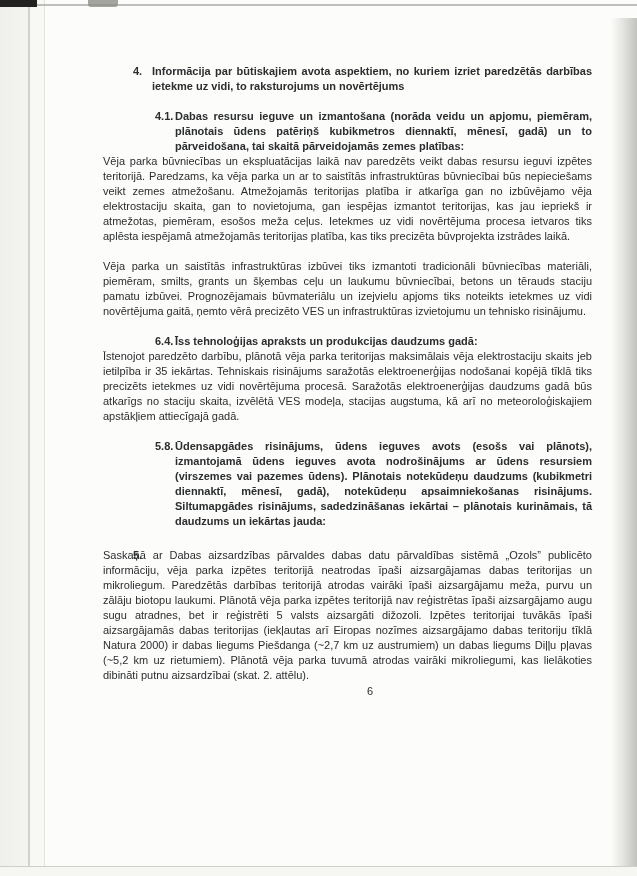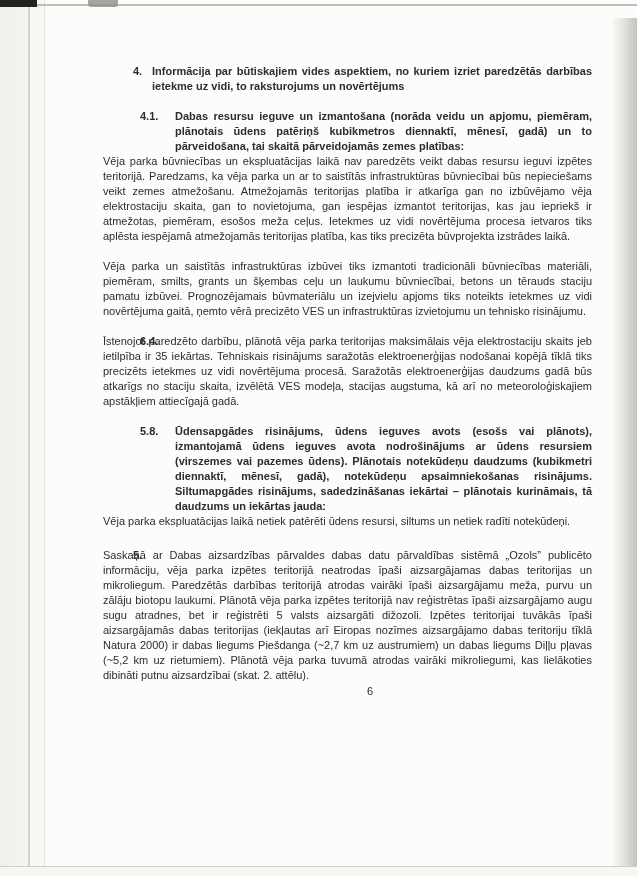--- a/index.html
+++ b/index.html
@@ -65,21 +65,21 @@
   }
   .sec{margin:0;}
   .heading{
     font-weight:bold;
     position:relative;
     text-align:justify;
   }
   .lvl1 .heading{padding-left:49px;}
   .lvl1 .num{position:absolute;left:30px;top:0;}
   .lvl2 .heading{padding-left:72px;}
-  .lvl2 .num{position:absolute;left:37px;top:0;}
+  .lvl2 .num{position:absolute;left:52px;top:0;}
   .para{margin:0;text-align:justify;}
   .gap-after{margin-bottom:15px;}
   .gap-before-body{margin-top:19px;}
   .page-num{
     text-align:center;
     margin-top:1px;
     padding-left:45px;
   }
 </style>
 </head>
@@ -96,49 +96,49 @@
   <div class="mark-top-smudge"></div>
   <div class="edge-right-shadow"></div>
   <div class="edge-bottom-line"></div>
   <div class="edge-bottom-strip"></div>
 
   <div class="doc">
 
     <div class="sec lvl1 gap-after">
       <div class="heading">
         <span class="num">4.</span>
-        <span>Informācija par būtiskajiem vides aspektiem, no kuriem izriet paredzētās darbības ietekme uz vidi, to raksturojums un novērtējums</span>
+        <span>Informācija par būtiskajiem avota aspektiem, no kuriem izriet paredzētās darbības ietekme uz vidi, to raksturojums un novērtējums</span>
       </div>
     </div>
 
     <div class="sec lvl2 gap-after">
       <div class="heading">
         <span class="num">4.1.</span>
         <span>Dabas resursu ieguve un izmantošana (norāda veidu un apjomu, piemēram, plānotais ūdens patēriņš kubikmetros diennaktī, mēnesī, gadā) un to pārveidošana, tai skaitā pārveidojamās zemes platības:</span>
       </div>
       <p class="para">Vēja parka būvniecības un ekspluatācijas laikā nav paredzēts veikt dabas resursu ieguvi izpētes teritorijā. Paredzams, ka vēja parka un ar to saistītās infrastruktūras būvniecībai būs nepieciešams veikt zemes atmežošanu. Atmežojamās teritorijas platība ir atkarīga gan no izbūvējamo vēja elektrostaciju skaita, gan to novietojuma, gan iespējas izmantot teritorijas, kas jau iepriekš ir atmežotas, piemēram, esošos meža ceļus.  Ietekmes uz vidi novērtējuma procesa ietvaros tiks aplēsta iespējamā atmežojamās teritorijas platība, kas tiks precizēta būvprojekta izstrādes laikā.</p>
     </div>
 
     <div class="sec lvl2 gap-after">
       <p class="para">Vēja parka un saistītās infrastruktūras izbūvei tiks izmantoti tradicionāli būvniecības materiāli, piemēram, smilts, grants un šķembas ceļu un laukumu būvniecībai, betons un tērauds staciju pamatu izbūvei. Prognozējamais būvmateriālu un izejvielu apjoms tiks noteikts ietekmes uz vidi novērtējuma gaitā, ņemto vērā precizēto VES un infrastruktūras izvietojumu un tehnisko risinājumu.</p>
     </div>
 
     <div class="sec lvl2 gap-after">
       <div class="heading">
         <span class="num">6.4.</span>
+        <span>Īss tehnoloģijas apraksts un produkcijas daudzums gadā:</span>
       </div>
       <p class="para">Īstenojot paredzēto darbību, plānotā vēja parka teritorijas maksimālais vēja elektrostaciju skaits jeb ietilpība ir 35 iekārtas. Tehniskais risinājums saražotās elektroenerģijas nodošanai kopējā tīklā tiks precizēts ietekmes uz vidi novērtējuma procesā. Saražotās elektroenerģijas daudzums gadā būs atkarīgs no staciju skaita, izvēlētā VES modeļa, stacijas augstuma, kā arī no meteoroloģiskajiem apstākļiem attiecīgajā gadā.</p>
     </div>
 
     <div class="sec lvl2 gap-after">
       <div class="heading">
         <span class="num">5.8.</span>
         <span>Ūdensapgādes risinājums, ūdens ieguves avots (esošs vai plānots), izmantojamā ūdens ieguves avota nodrošinājums ar ūdens resursiem (virszemes vai pazemes ūdens). Plānotais notekūdeņu daudzums (kubikmetri diennaktī, mēnesī, gadā), notekūdeņu apsaimniekošanas risinājums. Siltumapgādes risinājums, sadedzināšanas iekārtai – plānotais kurināmais, tā daudzums un iekārtas jauda:</span>
       </div>
-      <p class="para">Vēja parka ekspluatācijas laikā netiek patērēti ūdens resursi, siltums un netiek radīti notekūdeņi.</p>
     </div>
 
     <div class="sec lvl1">
       <div class="heading">
         <span class="num">5.</span>
       </div>
       <p class="para gap-before-body">Saskaņā ar Dabas aizsardzības pārvaldes dabas datu pārvaldības sistēmā „Ozols” publicēto informāciju, vēja parka izpētes teritorijā neatrodas īpaši aizsargājamas dabas teritorijas un mikroliegum. Paredzētās darbības teritorijā atrodas vairāki īpaši aizsargājamu meža, purvu un zālāju biotopu laukumi. Plānotā vēja parka izpētes teritorijā nav reģistrētas īpaši aizsargājamo augu sugu atradnes, bet ir reģistrēti 5 valsts aizsargāti dižozoli. Izpētes teritorijai tuvākās īpaši aizsargājamās dabas teritorijas (iekļautas arī Eiropas nozīmes aizsargājamo dabas teritoriju tīklā Natura 2000) ir dabas liegums Piešdanga (~2,7 km uz austrumiem) un dabas liegums Diļļu pļavas (~5,2 km uz rietumiem). Plānotā vēja parka tuvumā atrodas vairāki mikroliegumi, kas lielākoties dibināti putnu aizsardzībai (skat. 2. attēlu).</p>
     </div>
 
     <div class="page-num">6</div>

